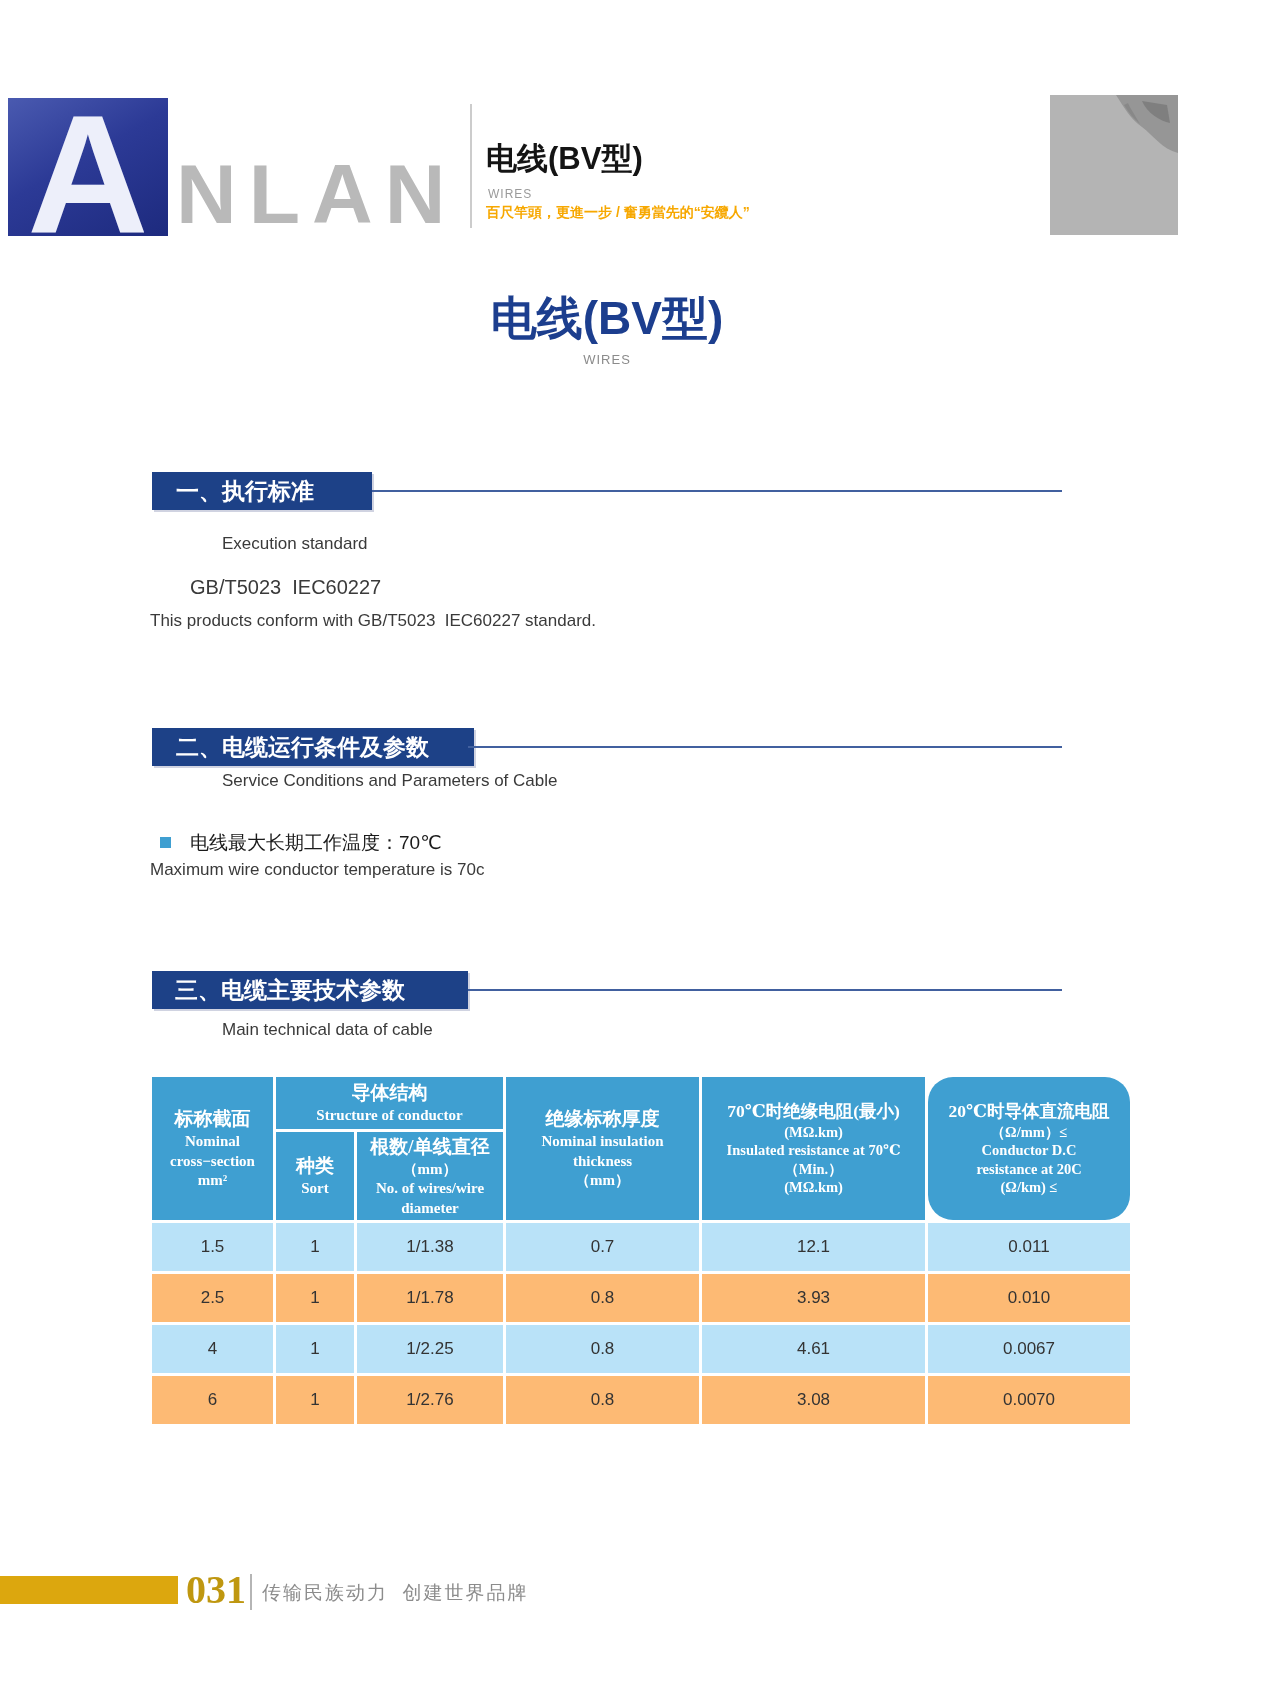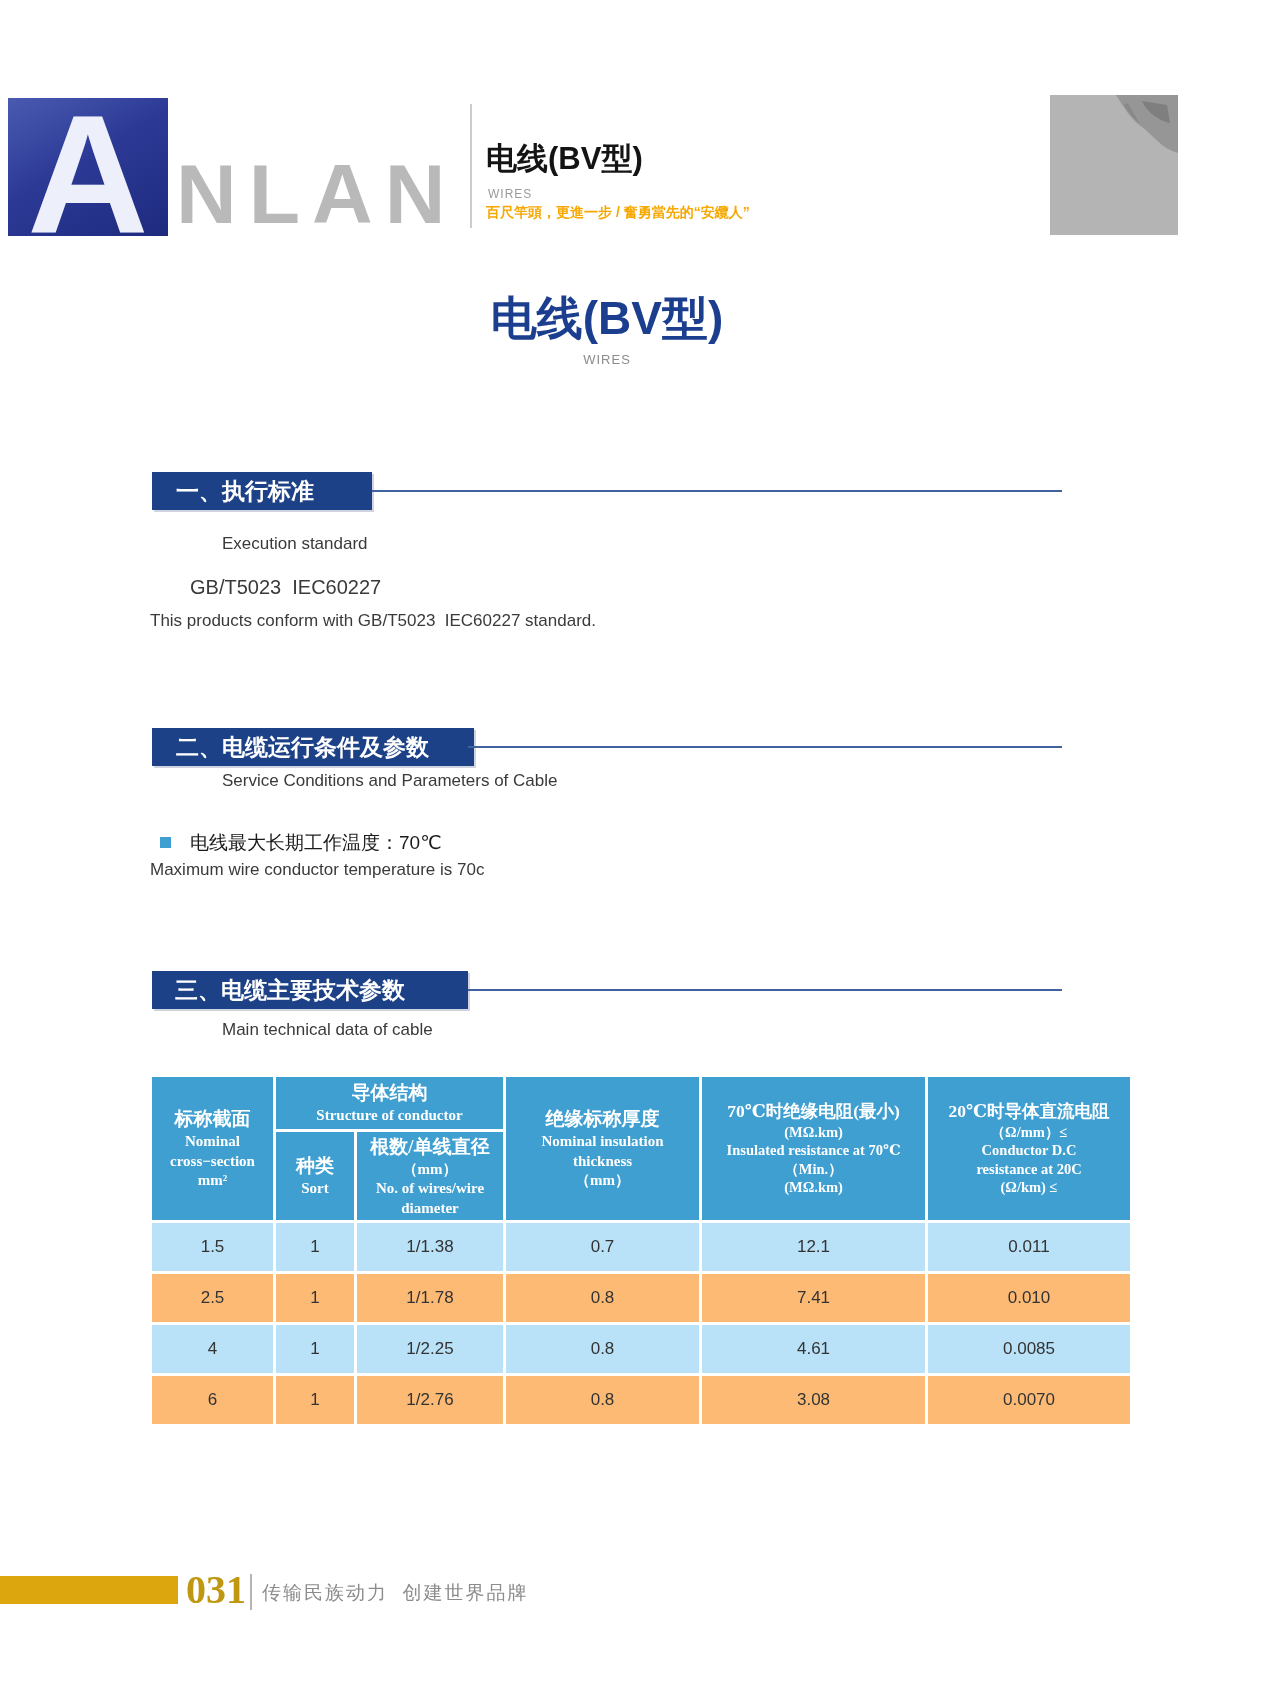--- a/index.html
+++ b/index.html
@@ -65,21 +65,21 @@
   .th .zh { font-size:19px; line-height:1.35; }
   .th .zh-sm { font-size:17.5px; line-height:1.3; }
   .th .en { font-size:15px; line-height:1.3; }
   .th .en-sm { font-size:14.5px; line-height:1.28; }
   .c-nominal { grid-column:1; grid-row:1/3; }
   .c-structure { grid-column:2/4; grid-row:1; }
   .c-sort { grid-column:2; grid-row:2; }
   .c-wires { grid-column:3; grid-row:2; }
   .c-insul { grid-column:4; grid-row:1/3; }
   .c-res70 { grid-column:5; grid-row:1/3; }
-  .c-dc20 { grid-column:6; grid-row:1/3; }
+  .c-dc20 { grid-column:6; grid-row:1/3;border-radius:25px; }
   .td { display:flex; align-items:center; justify-content:center;
     font-size:17px; color:#333333; }
   .rb { background:#b9e2f8; }
   .rg { background:#fdba74; }
 
   
   .footer-bar { left:0; top:1576px; width:178px; height:28px; background:#dca70e; }
   .footer-num { left:186px; top:1570px; font-family:"Liberation Serif","DejaVu Serif",serif;
     font-weight:bold; font-size:40px; color:#bf9710; line-height:1; }
   .footer-divider { left:250px; top:1574px; width:2px; height:36px; background:#b5b5b5; }
@@ -179,29 +179,29 @@
     <div class="td rb">1</div>
     <div class="td rb">1/1.38</div>
     <div class="td rb">0.7</div>
     <div class="td rb">12.1</div>
     <div class="td rb">0.011</div>
 
     <div class="td rg">2.5</div>
     <div class="td rg">1</div>
     <div class="td rg">1/1.78</div>
     <div class="td rg">0.8</div>
-    <div class="td rg">7.41</div>
+    <div class="td rg">3.93</div>
     <div class="td rg">0.010</div>
 
     <div class="td rb">4</div>
     <div class="td rb">1</div>
     <div class="td rb">1/2.25</div>
     <div class="td rb">0.8</div>
     <div class="td rb">4.61</div>
-    <div class="td rb">0.0085</div>
+    <div class="td rb">0.0067</div>
 
     <div class="td rg">6</div>
     <div class="td rg">1</div>
     <div class="td rg">1/2.76</div>
     <div class="td rg">0.8</div>
     <div class="td rg">3.08</div>
     <div class="td rg">0.0070</div>
   </div>
 
   <div class="abs footer-bar"></div>

